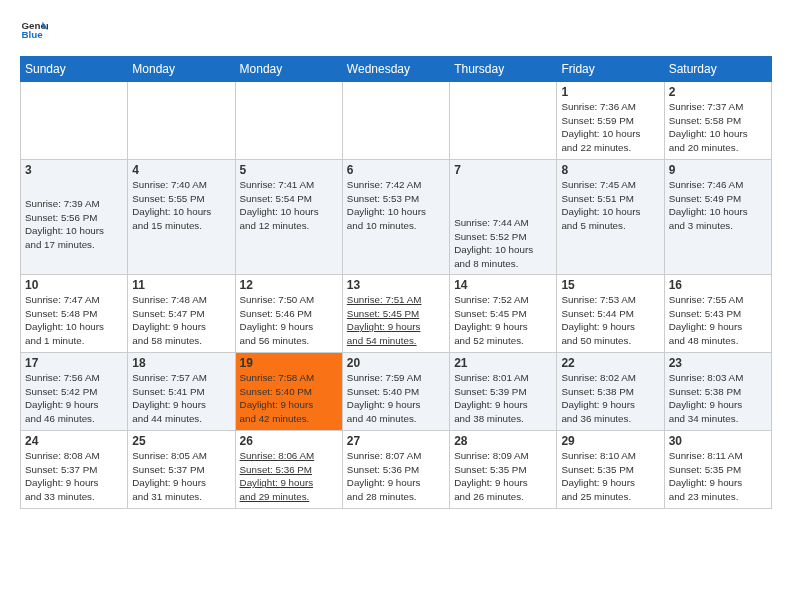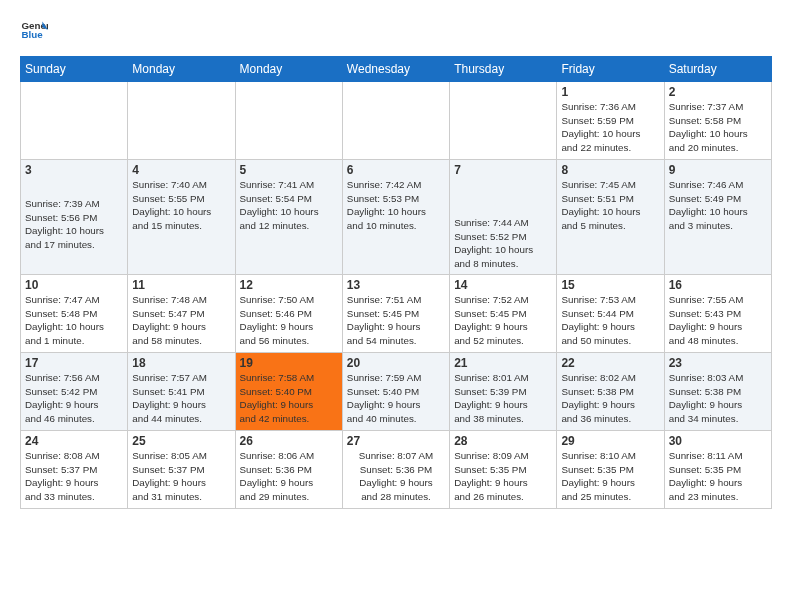--- a/index.html
+++ b/index.html
@@ -210,21 +210,21 @@
           </td>
           <td>
             <span class="day-number">12</span>
             <div class="day-info" style="white-space: pre-line;">Sunrise: 7:50 AM
 Sunset: 5:46 PM
 Daylight: 9 hours
 and 56 minutes.</div>
           </td>
           <td>
             <span class="day-number">13</span>
-            <div class="day-info" style="white-space: pre-line;">Sunrise: 7:51 AM
+            <div class="day-info" style="white-space: pre-line; text-decoration: underline;">Sunrise: 7:51 AM
 Sunset: 5:45 PM
 Daylight: 9 hours
 and 54 minutes.</div>
           </td>
           <td>
             <span class="day-number">14</span>
             <div class="day-info" style="white-space: pre-line;">Sunrise: 7:52 AM
 Sunset: 5:45 PM
 Daylight: 9 hours
 and 52 minutes.</div>
@@ -305,28 +305,28 @@
           </td>
           <td>
             <span class="day-number">25</span>
             <div class="day-info" style="white-space: pre-line;">Sunrise: 8:05 AM
 Sunset: 5:37 PM
 Daylight: 9 hours
 and 31 minutes.</div>
           </td>
           <td>
             <span class="day-number">26</span>
-            <div class="day-info" style="white-space: pre-line;">Sunrise: 8:06 AM
+            <div class="day-info" style="white-space: pre-line; text-decoration: underline;">Sunrise: 8:06 AM
 Sunset: 5:36 PM
 Daylight: 9 hours
 and 29 minutes.</div>
           </td>
           <td>
             <span class="day-number">27</span>
-            <div class="day-info" style="white-space: pre-line; text-align: center;">Sunrise: 8:07 AM
+            <div class="day-info" style="white-space: pre-line;">Sunrise: 8:07 AM
 Sunset: 5:36 PM
 Daylight: 9 hours
 and 28 minutes.</div>
           </td>
           <td>
             <span class="day-number">28</span>
             <div class="day-info" style="white-space: pre-line;">Sunrise: 8:09 AM
 Sunset: 5:35 PM
 Daylight: 9 hours
 and 26 minutes.</div>

